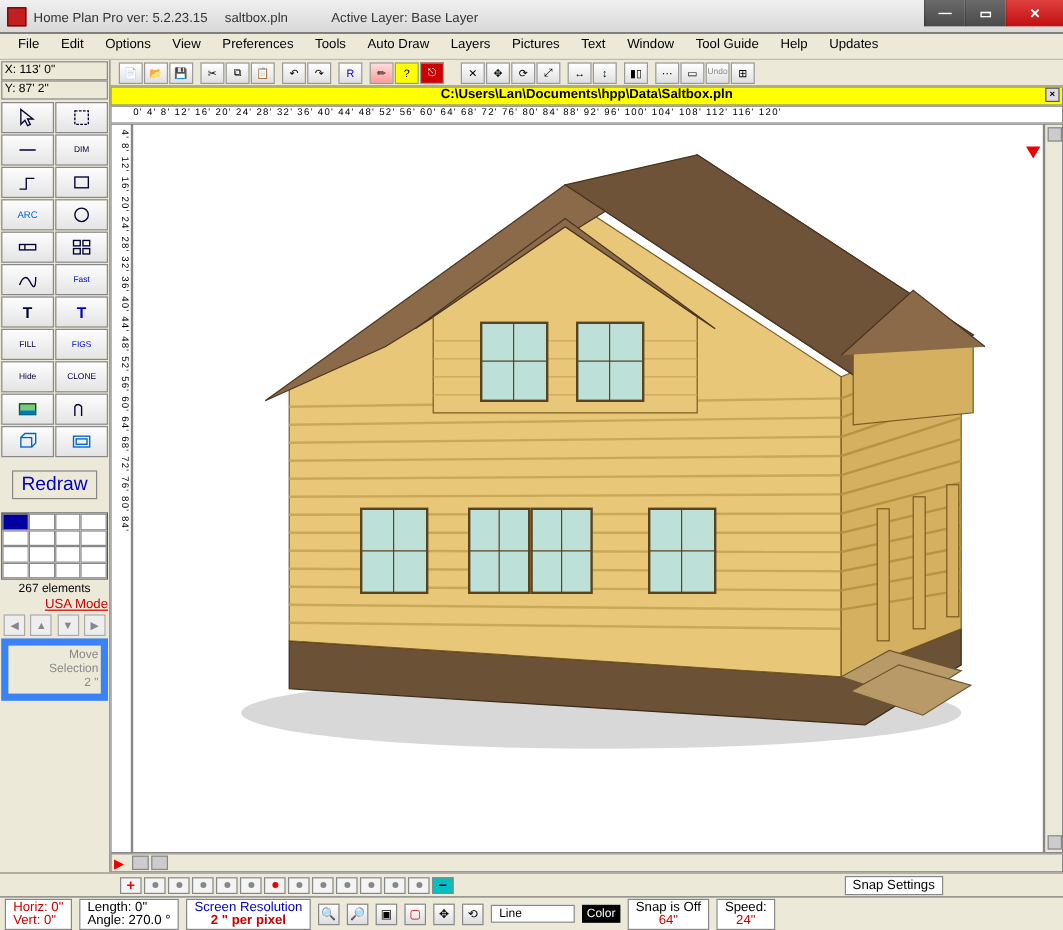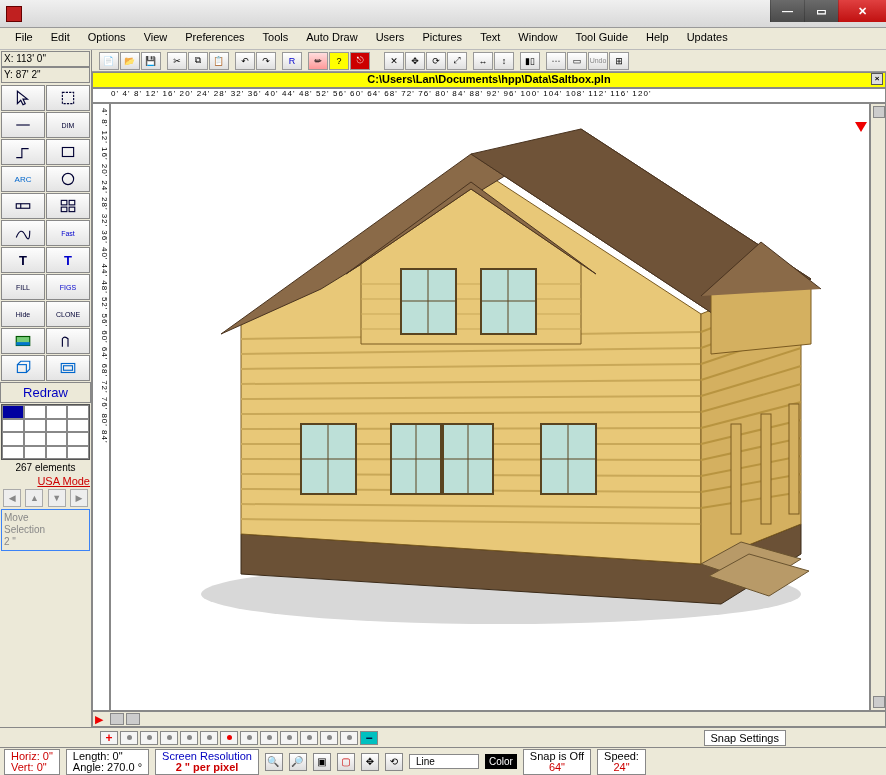--- a/index.html
+++ b/index.html
@@ -21,27 +21,27 @@
 
 .shell { display: flex; height: calc(775px - 28px - 22px - 20px - 28px); background: #000; }
 
 
 .leftcol { width: 92px; background: #ece9d8; display: flex; flex-direction: column; border-right: 1px solid #888; }
 .coord-box { height: 16px; border: 1px solid #888; background: #ece9d8; font-size: 10px; padding: 1px 2px; line-height: 12px; }
 .coord-wrap { padding: 1px; }
 .tool-grid { display: grid; grid-template-columns: 1fr 1fr; gap: 1px; padding: 1px; }
 .tool-btn { height: 26px; border: 1px solid #888; background: linear-gradient(#fdfdfd,#e4e4e4); display: flex; align-items: center; justify-content: center; font-size: 9px; color: #003; cursor: pointer; }
 .tool-btn svg { width: 18px; height: 18px; }
-.redraw { text-align: center; color: #0000c0; padding: 2px 0; border: 1px solid #888; background: #ece9d8; margin: 0; font-size: 13px; }
+.redraw { text-align: center; color: #0000c0; padding: 2px 0; border: 1px solid #888; background: #ece9d8; margin: 10px; font-size: 16px; }
 .palette { display: grid; grid-template-columns: repeat(4,1fr); grid-template-rows: repeat(4,1fr); height: 56px; margin: 1px; border: 1px solid #555; }
 .palette div { border: 1px solid #888; background: #fff; }
 .palette .sel { background: #0000a0; }
 .elem-count { text-align: center; font-size: 10px; padding: 1px; }
 .mode { text-align: right; color: #c00; text-decoration: underline; font-size: 11px; padding: 1px; }
-.move-sel { border: 1px solid #3b82f6; margin: 1px; padding: 2px; text-align: left; color: #888; font-size: 10px; line-height: 12px; }
+.move-sel { border: 6px solid #3b82f6; margin: 1px; padding: 2px; text-align: right; color: #888; font-size: 10px; line-height: 12px; }
 .arrow-row { display: flex; justify-content: space-around; margin: 1px; }
 .arrow-row div { width: 18px; height: 18px; border: 1px solid #aaa; background: #eee; display:flex;align-items:center;justify-content:center;color:#888;font-size:9px; }
 
 
 .canvas-zone { flex: 1; display: flex; flex-direction: column; background: #ece9d8; }
 .toolbar2 { height: 22px; display: flex; align-items: center; gap: 0; padding: 0 2px; border-bottom: 1px solid #999; }
 .tb { width: 20px; height: 18px; border: 1px solid #999; background: linear-gradient(#fff,#e0e0e0); margin-right: 1px; display:flex;align-items:center;justify-content:center; font-size:9px; cursor:pointer; }
 .tb.sep { width: 4px; border: none; background: none; }
 .filebar { height: 16px; background: #ffff00; border: 1px solid #888; text-align: center; font-size: 11px; font-weight: bold; position: relative; }
 .filebar .x { position: absolute; right: 2px; top: 0; width: 12px; height: 12px; border: 1px solid #555; background: #ddd; font-size: 8px; line-height: 10px; }
@@ -76,36 +76,40 @@
 .status .colorbtn { background: #000; color: #fff; padding: 2px 4px; font-size: 10px; }
 
 
 .house { position: absolute; left: 50px; top: 20px; width: 660px; height: 520px; }
 </style>
 </head>
 <body>
 
 <div class="titlebar">
   <div class="app-icon"></div>
+  <span class="titlebar-text">
+    <span>Home Plan Pro ver: 5.2.23.15</span>&nbsp;&nbsp;&nbsp;&nbsp;<span>saltbox.pln</span>
+    &nbsp;&nbsp;&nbsp;&nbsp;&nbsp;&nbsp;&nbsp;&nbsp;&nbsp;<span>Active Layer: Base Layer</span>
+  </span>
   <div class="win-controls">
     <div class="win-btn win-min">—</div>
     <div class="win-btn win-max">▭</div>
     <div class="win-btn win-close">✕</div>
   </div>
 </div>
 
 <div class="menubar">
   <span>File</span>
   <span>Edit</span>
   <span>Options</span>
   <span>View</span>
   <span>Preferences</span>
   <span>Tools</span>
   <span>Auto Draw</span>
-  <span>Users</span>
+  <span>Layers</span>
   <span>Pictures</span>
   <span>Text</span>
   <span>Window</span>
   <span>Tool Guide</span>
   <span>Help</span>
   <span>Updates</span>
 </div>
 
 <div class="shell">
 

